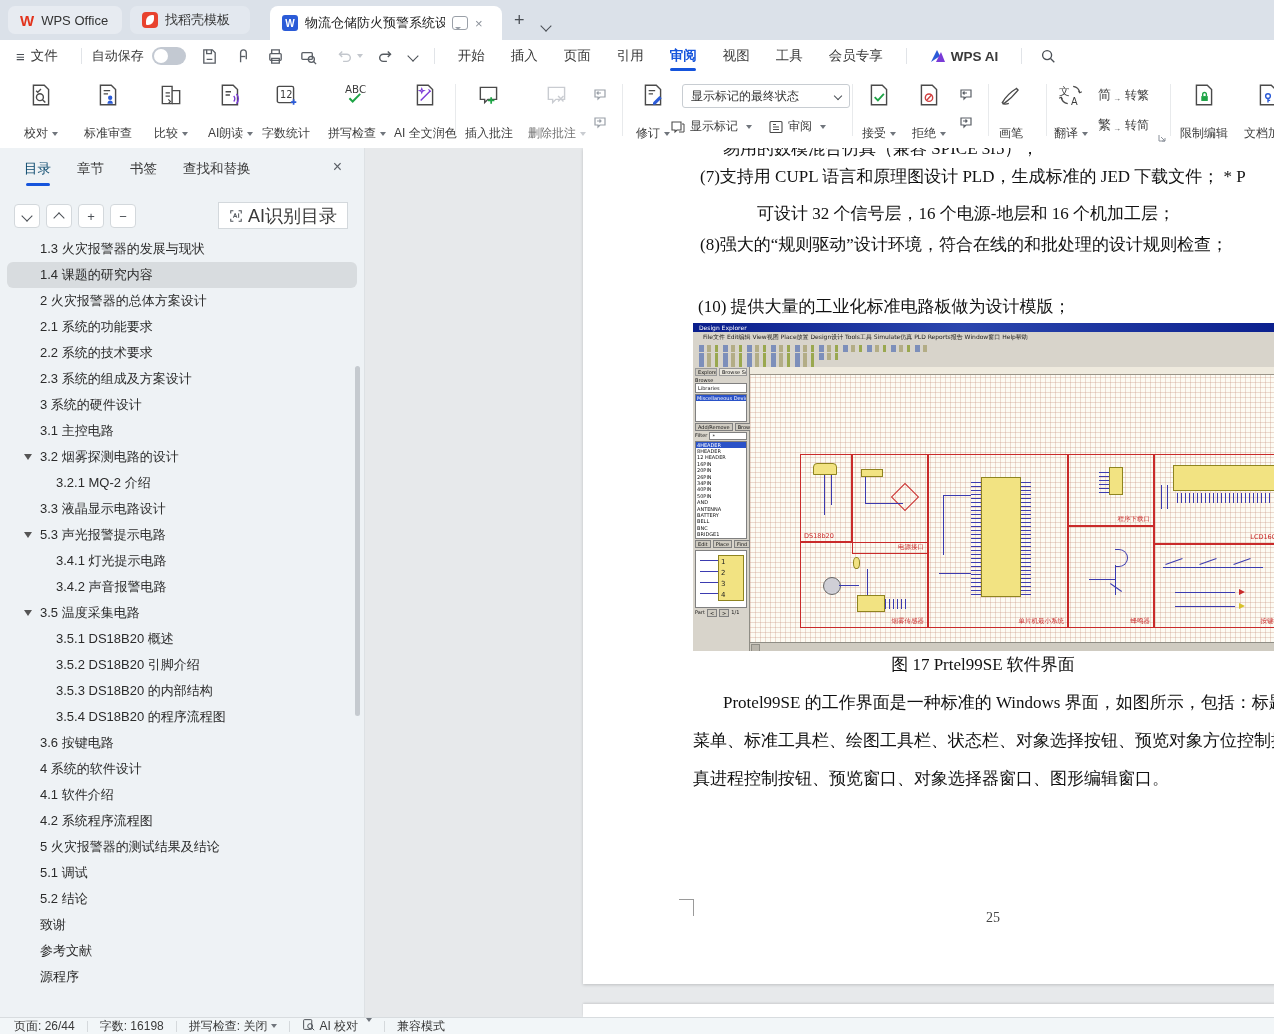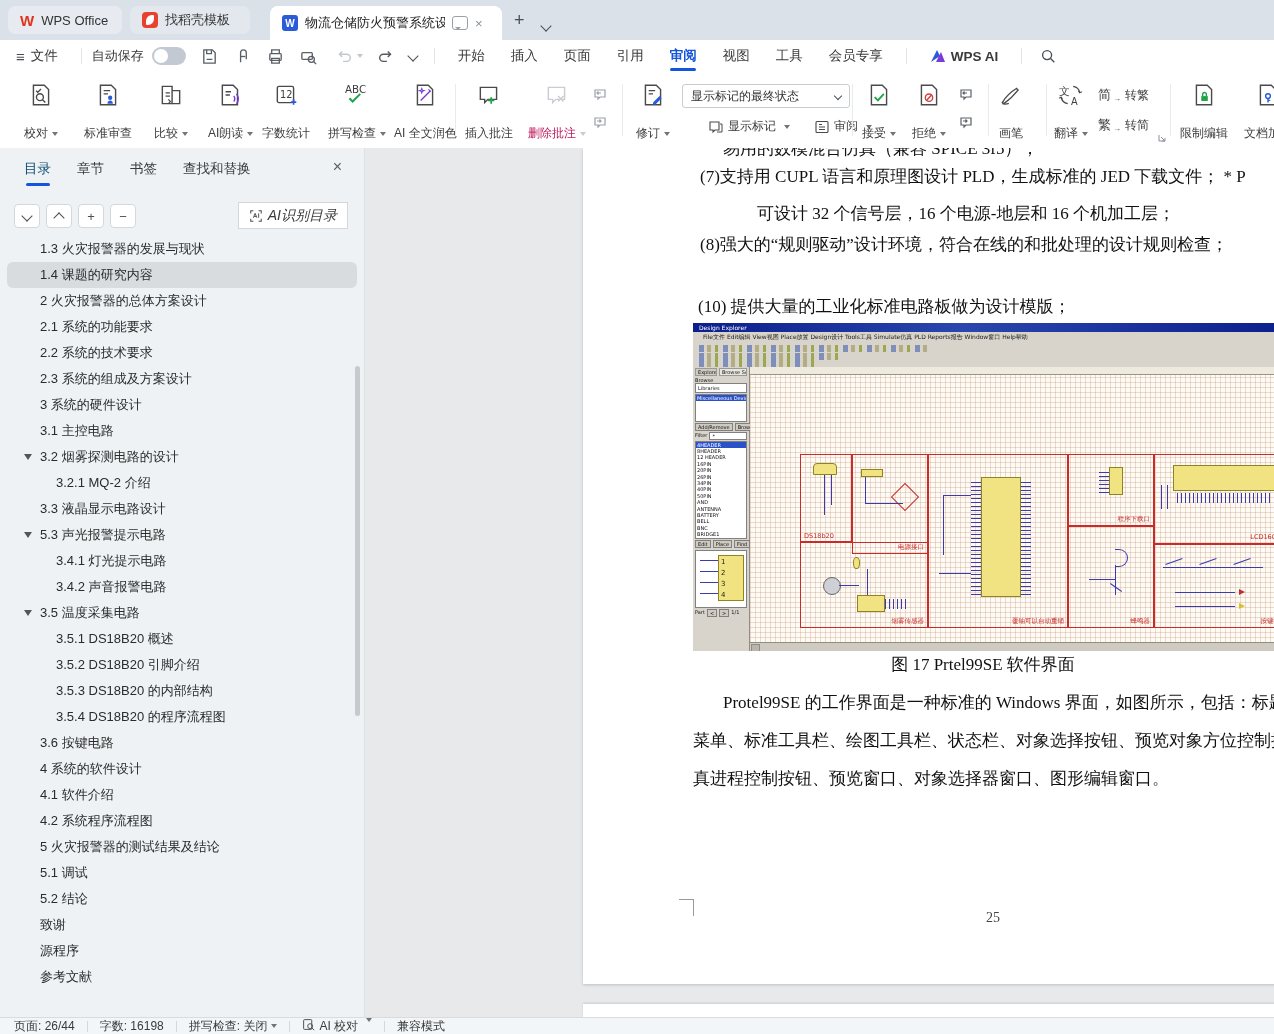--- a/index.html
+++ b/index.html
@@ -40,38 +40,38 @@
     bottom:1px;width:26px;height:3px;border-radius:2px;background:#1554dc;}
   .toggle{width:34px;height:18px;border-radius:9px;background:#c3c9d2;position:relative;margin-left:8px;}
   .toggle::after{content:"";position:absolute;left:2px;top:2px;width:14px;height:14px;border-radius:50%;background:#fff;}
   .qicon{margin:0 7px;display:flex;align-items:center;}
   
   .ribbon{position:absolute;left:0;top:72px;width:1274px;height:76px;background:#fff;border-bottom:1px solid #e4e6e9;}
   .rsep{position:absolute;top:12px;width:1px;height:52px;background:#e8eaec;}
   .rbtn{position:absolute;top:8px;height:60px;display:flex;flex-direction:column;align-items:center;
     justify-content:space-between;font-size:12px;color:#3c3c3c;padding:2px 2px;}
   .rbtn .lab{white-space:nowrap;}
-  .rbtn.dis{color:#be185d;}
+  .rbtn.dis{color:#737373;}
   .smallbtn{display:flex;align-items:center;gap:4px;font-size:12px;color:#3c3c3c;white-space:nowrap;}
   .marksel{position:absolute;left:682px;top:12px;width:168px;height:24px;border:1px solid #c8cdd2;
     border-radius:3px;display:flex;align-items:center;justify-content:space-between;
     padding:0 8px;font-size:12px;color:#333;box-sizing:border-box;background:#fff;}
-  .markrow{position:absolute;left:708px;top:46px;display:flex;gap:24px;}
+  .markrow{position:absolute;left:670px;top:46px;display:flex;gap:16px;}
   
   .sidebar{position:absolute;left:0;top:148px;width:365px;height:869px;background:#eef2f5;
     border-right:1px solid #dde1e4;box-sizing:border-box;}
   .stabs{position:absolute;left:24px;top:12px;display:flex;gap:26px;font-size:13.5px;color:#3a3a3a;}
   .stab{position:relative;padding-bottom:8px;}
   .stab.active{color:#0c4a6e;font-weight:normal;}
   .stab.active::after{content:"";position:absolute;left:2px;bottom:0;width:24px;height:3px;border-radius:2px;background:#1554dc;}
   .sclose{position:absolute;right:22px;top:10px;font-size:16px;color:#5a5f66;}
   .sqbtn{position:absolute;top:56px;width:26px;height:24px;background:#fff;border:1px solid #d3d8dc;
     border-radius:4px;display:flex;align-items:center;justify-content:center;font-size:13px;color:#4a4f55;box-sizing:border-box;}
   .aibtn{position:absolute;right:16px;top:54px;height:27px;background:#fff;border:1px solid #d3d8dc;
-    border-radius:0;display:flex;align-items:center;gap:5px;padding:0 10px;font-size:14px;color:#3a3a3a;box-sizing:border-box;font-style:italic;}
+    border-radius:0;display:flex;align-items:center;gap:5px;padding:0 10px;font-size:18px;color:#3a3a3a;box-sizing:border-box;}
   .toclist{position:absolute;left:0;top:88px;right:0;bottom:0;overflow:hidden;}
   .trow{height:26px;line-height:26px;font-size:13px;color:#2b2b2b;white-space:nowrap;
     padding-left:40px;position:relative;}
   .trow.lv1{padding-left:56px;}
   .trow.active{background:#d8dcdf;border-radius:6px;margin:0 7px;padding-left:33px;}
   .tri{position:absolute;left:24px;top:10px;width:0;height:0;border-left:4.5px solid transparent;
     border-right:4.5px solid transparent;border-top:6px solid #555;}
   .sscroll{position:absolute;right:4px;top:218px;width:5px;height:350px;border-radius:3px;background:#c5cacf;}
   
   .docarea{position:absolute;left:365px;top:148px;width:909px;height:869px;background:#e7e9eb;overflow:hidden;}
@@ -500,22 +500,22 @@
     <div class="trow lv1">3.5.3 DS18B20 的内部结构</div>
     <div class="trow lv1">3.5.4 DS18B20 的程序流程图</div>
     <div class="trow">3.6 按键电路</div>
     <div class="trow">4 系统的软件设计</div>
     <div class="trow">4.1 软件介绍</div>
     <div class="trow">4.2 系统程序流程图</div>
     <div class="trow">5 火灾报警器的测试结果及结论</div>
     <div class="trow">5.1 调试</div>
     <div class="trow">5.2 结论</div>
     <div class="trow">致谢</div>
+    <div class="trow">参考文献</div>
     <div class="trow">源程序</div>
-    <div class="trow">参考文献</div>
   </div>
   <div class="sscroll"></div>
 </div>
 
 <div class="docarea">
   <div class="page">
     <div class="dline" style="left:140px;top:-11px;">易用的数模混合仿真（兼容 SPICE 3f5）；</div>
     <div class="dline" style="left:117px;top:17px;">(7)支持用 CUPL 语言和原理图设计 PLD，生成标准的 JED 下载文件；  * P</div>
     <div class="dline" style="left:174px;top:54px;">可设计 32 个信号层，16 个电源-地层和 16 个机加工层；</div>
     <div class="dline" style="left:117px;top:85px;">(8)强大的“规则驱动”设计环境，符合在线的和批处理的设计规则检查；</div>
@@ -615,21 +615,21 @@
           <div class="vpins" style="left:84px;top:56px;width:22px;height:10px;"></div>
           <span class="rlab">烟雾传感器</span>
         </div>
         <div class="rblock" style="left:178px;top:87px;width:140px;height:174px;">
           <div class="ycomp" style="left:52px;top:22px;width:40px;height:120px;"></div>
           <div class="pins" style="left:42px;top:24px;height:116px;"></div>
           <div class="pins" style="left:92px;top:24px;height:116px;"></div>
           <div class="wire" style="left:14px;top:40px;width:28px;height:1px;"></div>
           <div class="wire" style="left:14px;top:40px;width:1px;height:60px;"></div>
           <div class="wire" style="left:10px;top:118px;width:32px;height:1px;"></div>
-          <span class="rlab">覆铀可以自动重铺</span>
+          <span class="rlab">单片机最小系统</span>
         </div>
         <div class="rblock" style="left:318px;top:87px;width:86px;height:72px;">
           <div class="ycomp" style="left:40px;top:12px;width:14px;height:28px;"></div>
           <div class="pins" style="left:30px;top:14px;height:24px;"></div>
           <span class="rlab">程序下载口</span>
         </div>
         <div class="rblock" style="left:318px;top:159px;width:86px;height:102px;">
           <div class="buzz" style="left:46px;top:22px;"></div>
           <div class="wire" style="left:20px;top:52px;width:26px;height:1px;"></div>
           <div class="wire" style="left:46px;top:38px;width:1px;height:30px;"></div>

